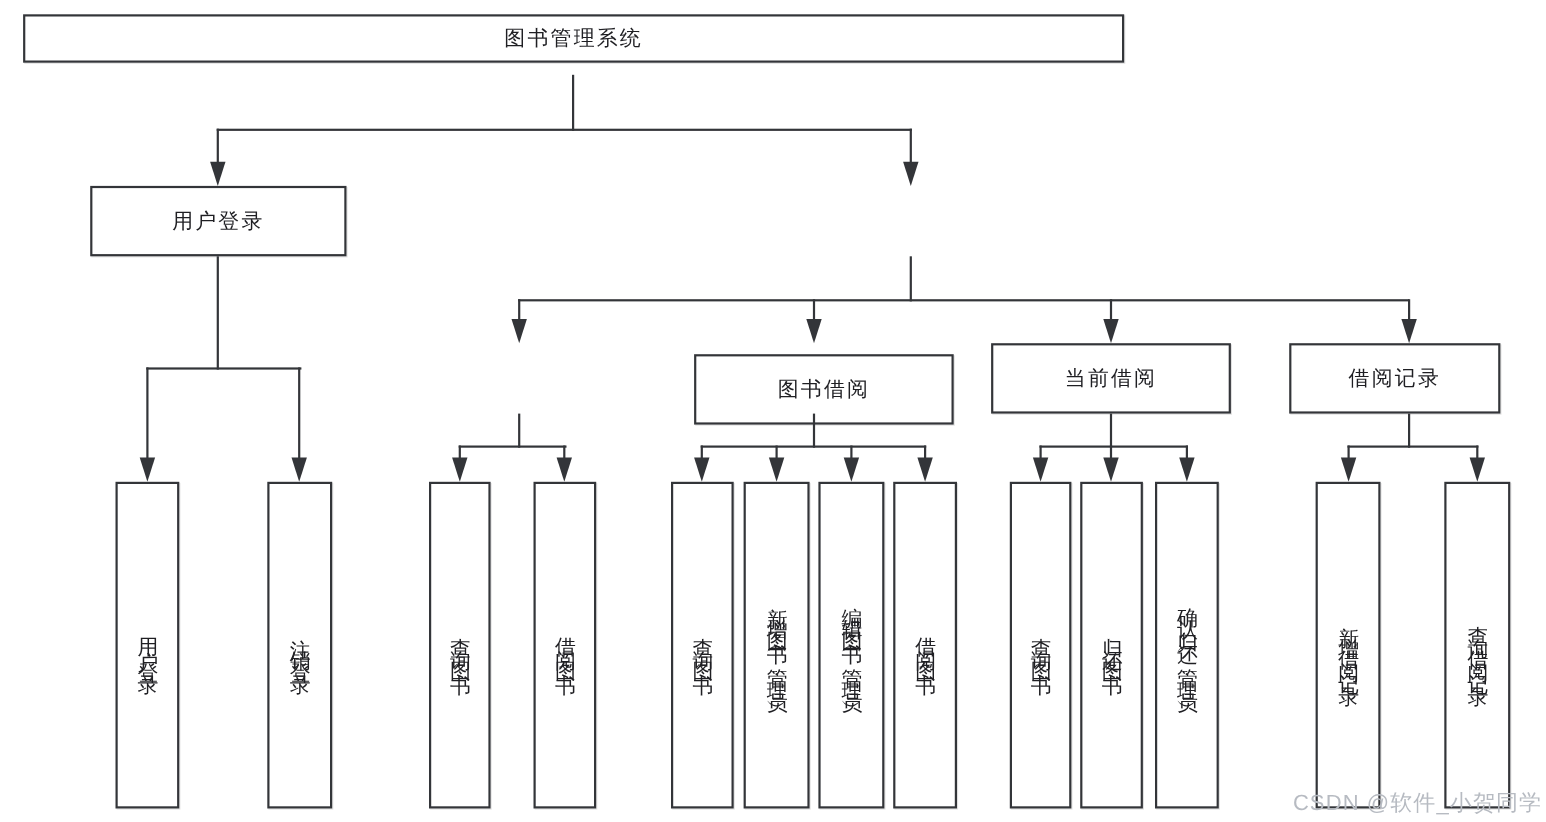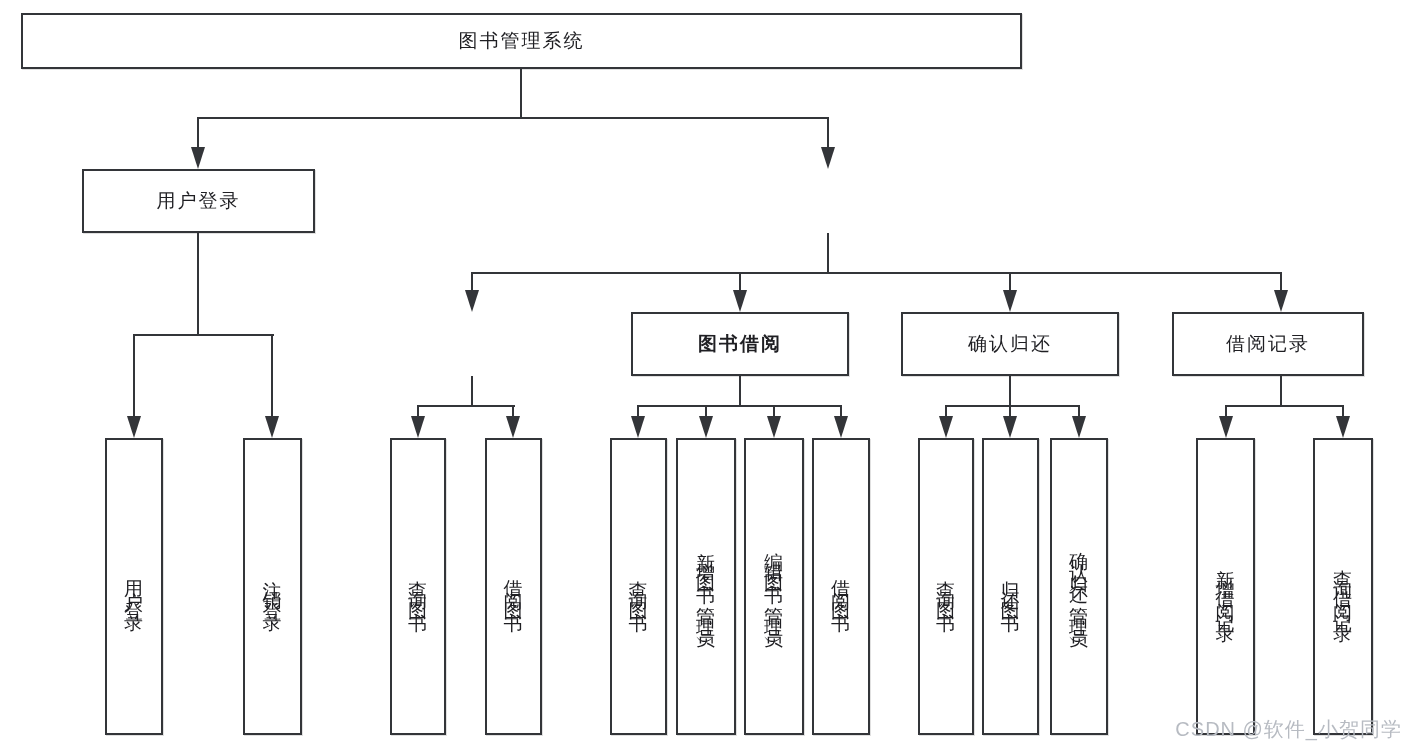--- a/index.html
+++ b/index.html
@@ -70,21 +70,21 @@
     letter-spacing: 1px;
     color: var(--watermark);
     background: transparent;
   }
 </style>
 </head>
 <body>
 
 <div class="canvas">
 
-  <div class="box" style="left:21px; top:13px; width:1001px; height:56px;">
+  <div class="box" style="left:21px; top:13px; width:1001px; height:44px;">
     <span>图书管理系统</span>
   </div>
 
   <div class="vline" style="left:520px; top:68px; height:51px;"></div>
   <div class="hline" style="left:197px; top:117px; width:632px;"></div>
   <div class="vline" style="left:197px; top:117px; height:32px;"></div>
   <div class="arrow" style="left:191px; top:147px;"></div>
   <div class="vline" style="left:827px; top:117px; height:32px;"></div>
   <div class="arrow" style="left:821px; top:147px;"></div>
 
@@ -103,25 +103,25 @@
   <div class="hline" style="left:471px; top:272px; width:810px;"></div>
   <div class="vline" style="left:471px; top:272px; height:20px;"></div>
   <div class="arrow" style="left:465px; top:290px;"></div>
   <div class="vline" style="left:739px; top:272px; height:20px;"></div>
   <div class="arrow" style="left:733px; top:290px;"></div>
   <div class="vline" style="left:1009px; top:272px; height:20px;"></div>
   <div class="arrow" style="left:1003px; top:290px;"></div>
   <div class="vline" style="left:1280px; top:272px; height:20px;"></div>
   <div class="arrow" style="left:1274px; top:290px;"></div>
 
-  <div class="box" style="left:631px; top:312px; width:218px; height:64px;font-weight:bold;">
+  <div class="box" style="left:631px; top:322px; width:236px; height:64px;">
     <span>图书借阅</span>
   </div>
   <div class="box" style="left:901px; top:312px; width:218px; height:64px;">
-    <span>确认归还</span>
+    <span>当前借阅</span>
   </div>
   <div class="box" style="left:1172px; top:312px; width:192px; height:64px;">
     <span>借阅记录</span>
   </div>
 
   <div class="vline" style="left:471px; top:376px; height:31px;"></div>
   <div class="hline" style="left:417px; top:405px; width:98px;"></div>
   <div class="vline" style="left:417px; top:405px; height:14px;"></div>
   <div class="arrow" style="left:411px; top:416px;"></div>
   <div class="vline" style="left:512px; top:405px; height:14px;"></div>

